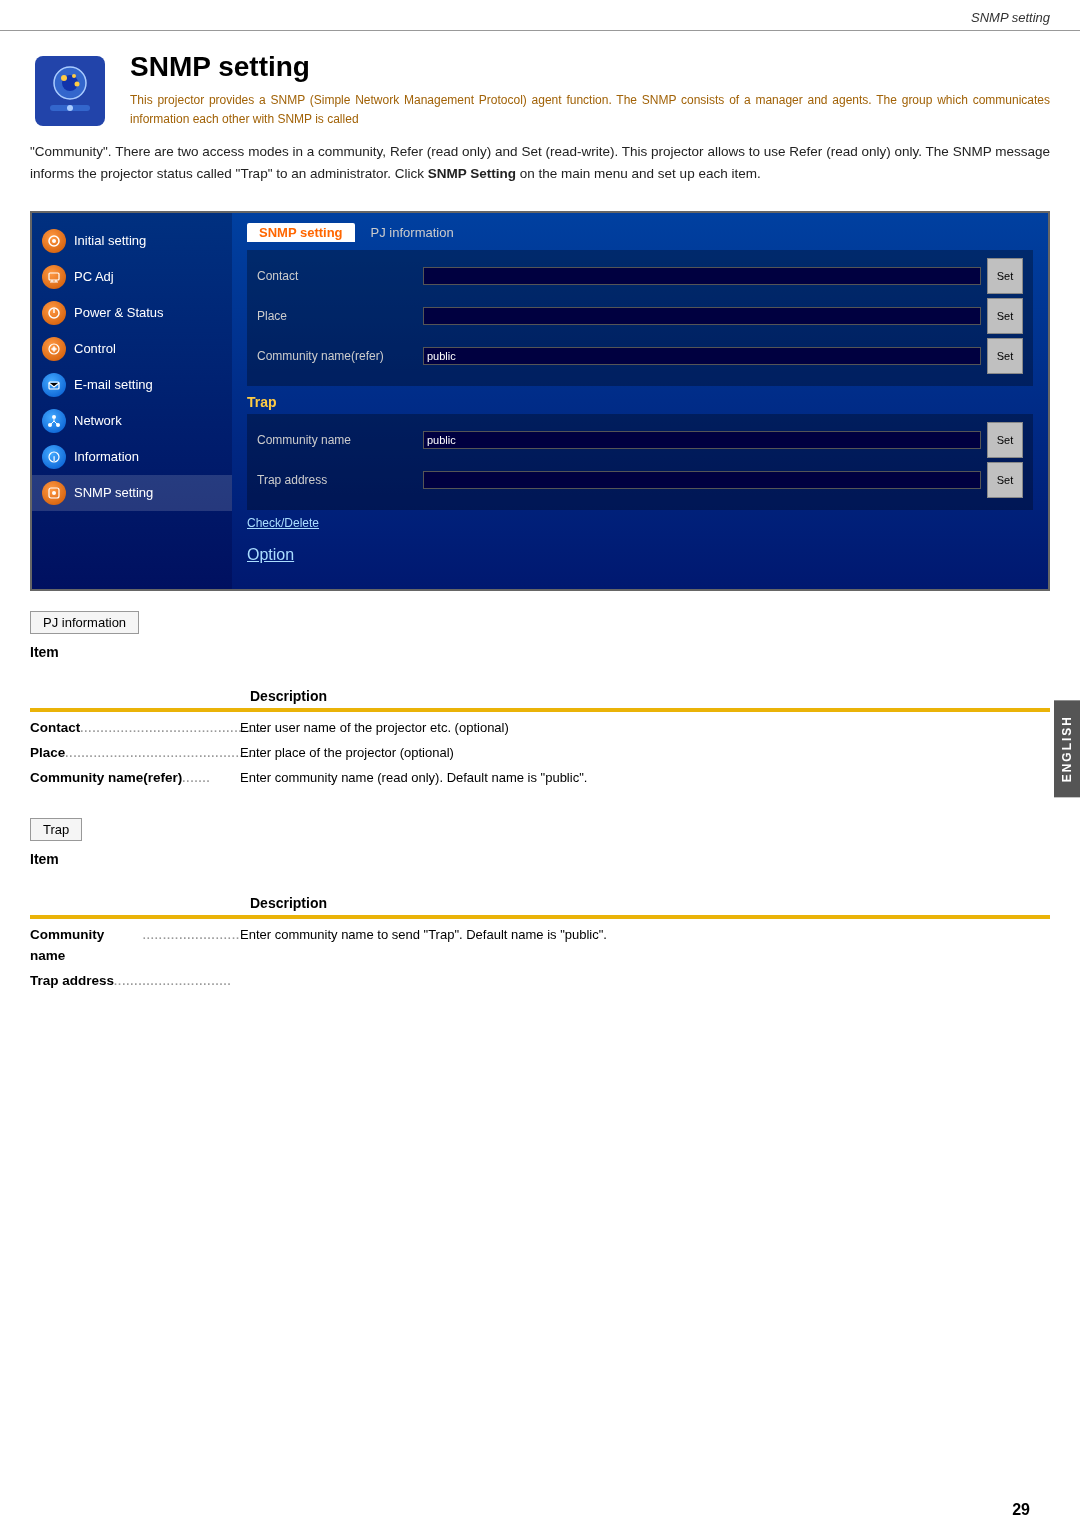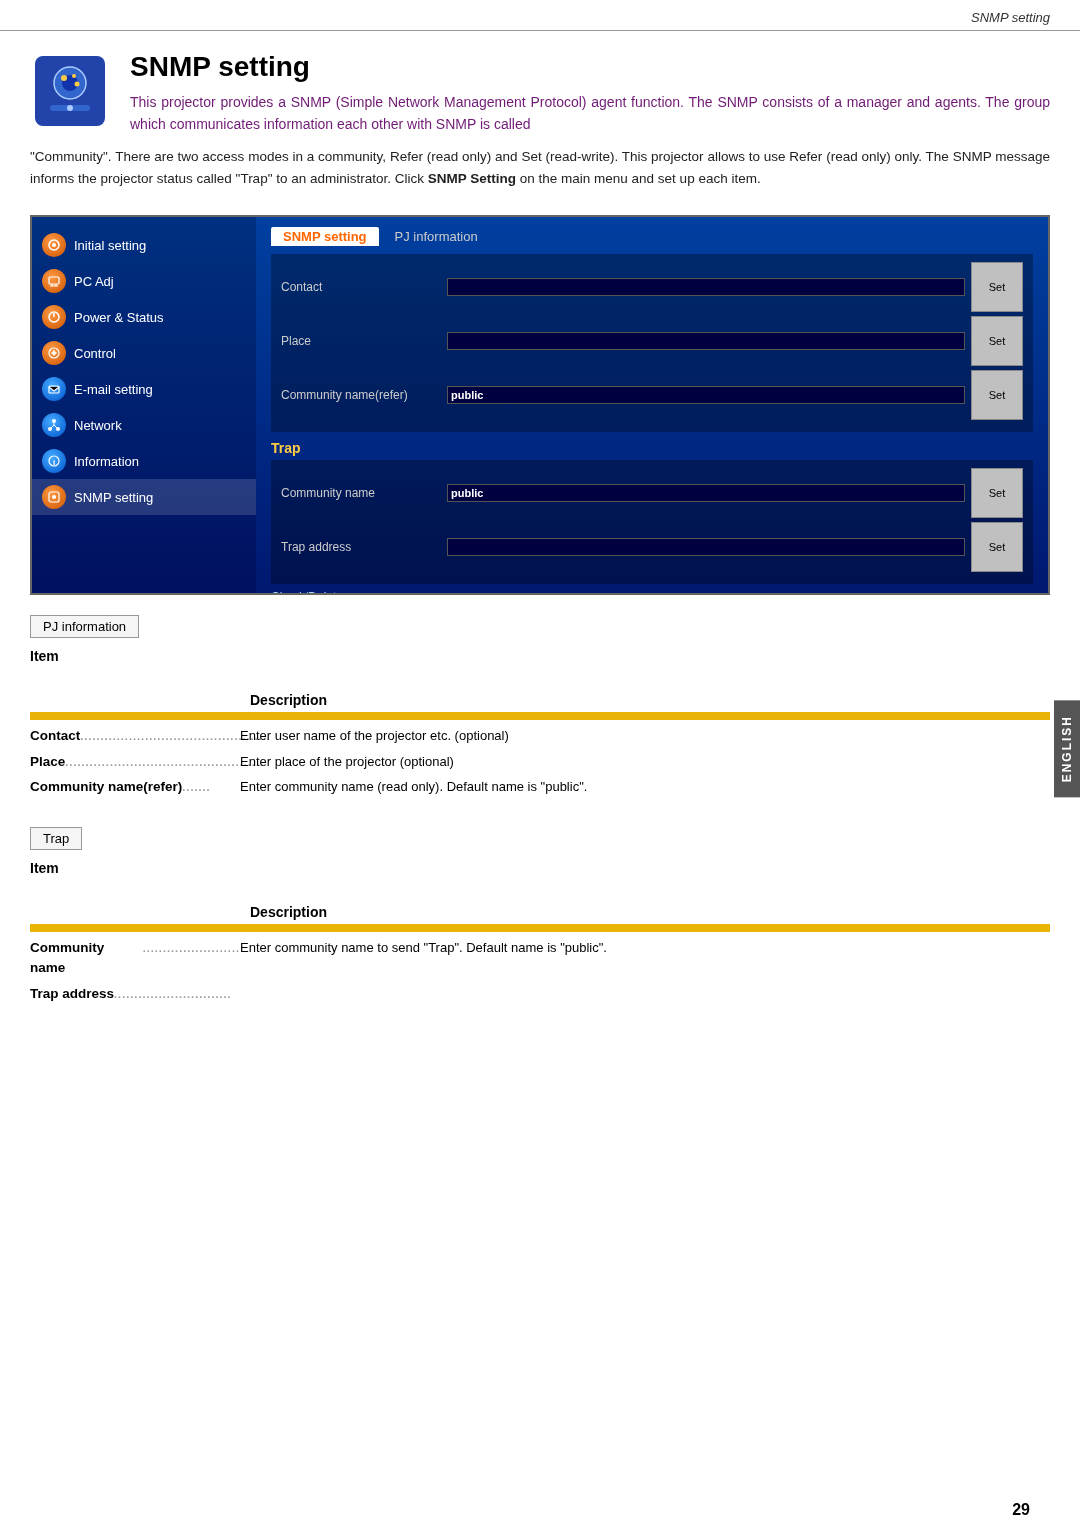--- a/index.html
+++ b/index.html
@@ -37,23 +37,23 @@
       flex-shrink: 0;
     }
 
     .header-content h1 {
       font-size: 28px;
       font-weight: bold;
       margin-bottom: 8px;
     }
 
     .header-content p {
-      font-size: 14px;
+      font-size: 12px;
       line-height: 1.6;
-      color: #701a75;
+      color: #a16207;
       text-align: justify;
     }
 
     
     .body-text {
       padding: 0 30px 15px 30px;
       font-size: 13.5px;
       line-height: 1.65;
       color: #222;
       text-align: justify;
@@ -64,21 +64,21 @@
       margin: 10px 30px 20px 30px;
       border: 2px solid #666;
       background: #000080;
       display: flex;
       height: 380px;
       overflow: hidden;
     }
 
     
     .sidebar-nav {
-      width: 224px;
+      width: 200px;
       background: linear-gradient(180deg, #003080 0%, #001060 100%);
       flex-shrink: 0;
       padding: 10px 0;
     }
 
     .nav-item {
       display: flex;
       align-items: center;
       gap: 8px;
       padding: 6px 10px;
@@ -162,35 +162,34 @@
     }
 
     .form-input {
       flex: 1;
       height: 18px;
       background: #000040;
       border: 1px solid #555;
       color: #fff;
       font-size: 11px;
       padding: 1px 3px;
-      font-weight: bold;
     }
 
     .form-input.has-value {
       color: #fff;
     }
 
     .set-btn {
       background: #c0c0c0;
       color: #000;
       border: 1px solid #888;
       font-size: 11px;
-      padding: 18px 6px;
+      padding: 11px 6px;
       cursor: pointer;
-      width: 52px;
+      width: 36px;
       text-align: center;
     }
 
     .trap-section-title {
       color: #ffcc44;
       font-size: 14px;
       font-weight: bold;
       margin: 8px 0 4px 0;
     }
 
@@ -214,21 +213,21 @@
       display: inline-block;
       border: 1px solid #999;
       padding: 3px 12px;
       font-size: 13px;
       margin-bottom: 10px;
       background: #f5f5f5;
     }
 
     .table-header-row {
       display: flex;
-      border-bottom: 8px solid #eab308;
+      border-bottom: 4px solid #eab308;
       padding-bottom: 4px;
       margin-bottom: 6px;
     }
 
     .col-item {
       width: 220px;
       font-weight: bold;
       font-size: 14px;
     }
 

